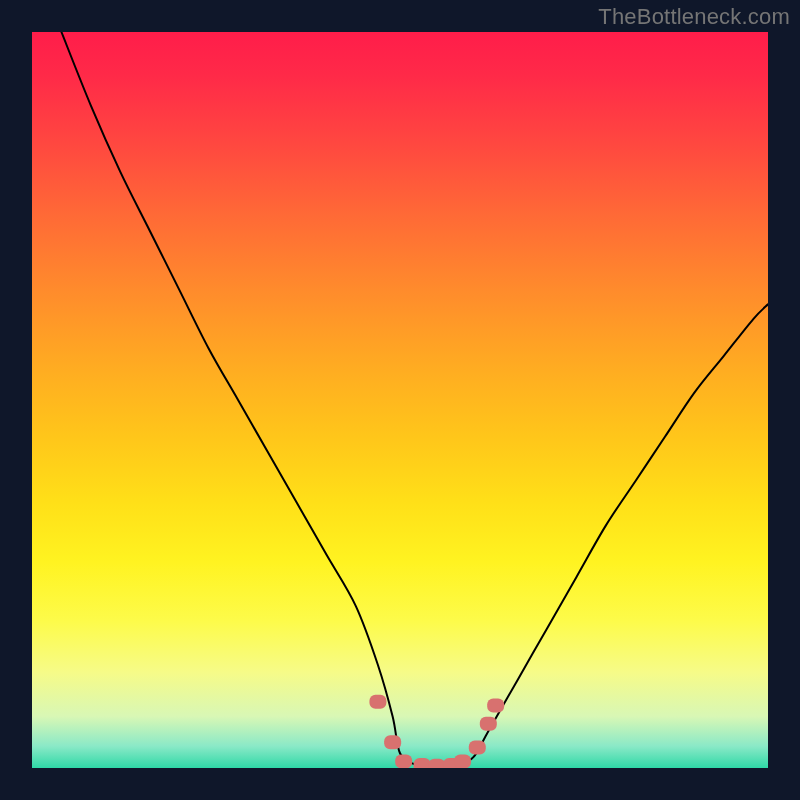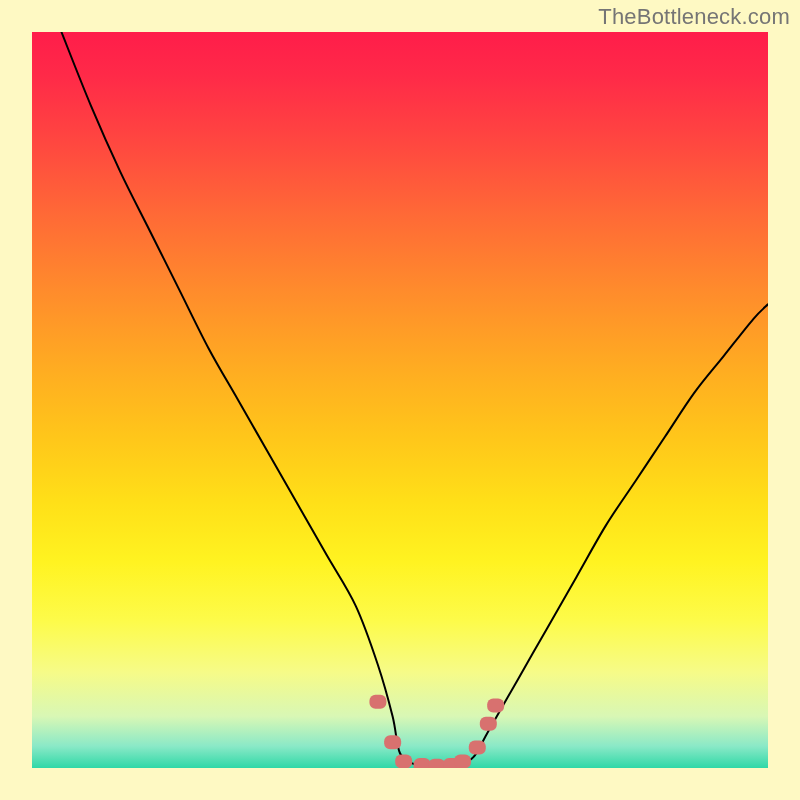--- a/index.html
+++ b/index.html
@@ -10,21 +10,21 @@
     background: #000;
     overflow: hidden;
     font-family: Arial, Helvetica, sans-serif;
   }
   .frame {
     position: absolute;
     left: 0;
     top: 0;
     width: 800px;
     height: 800px;
-    background: #fef9c3;
+    background: #0f172a;
   }
   .watermark {
     position: absolute;
     top: 4px;
     right: 10px;
     color: #757575;
     font-size: 22px;
     letter-spacing: 0.2px;
     font-weight: 500;
   }

